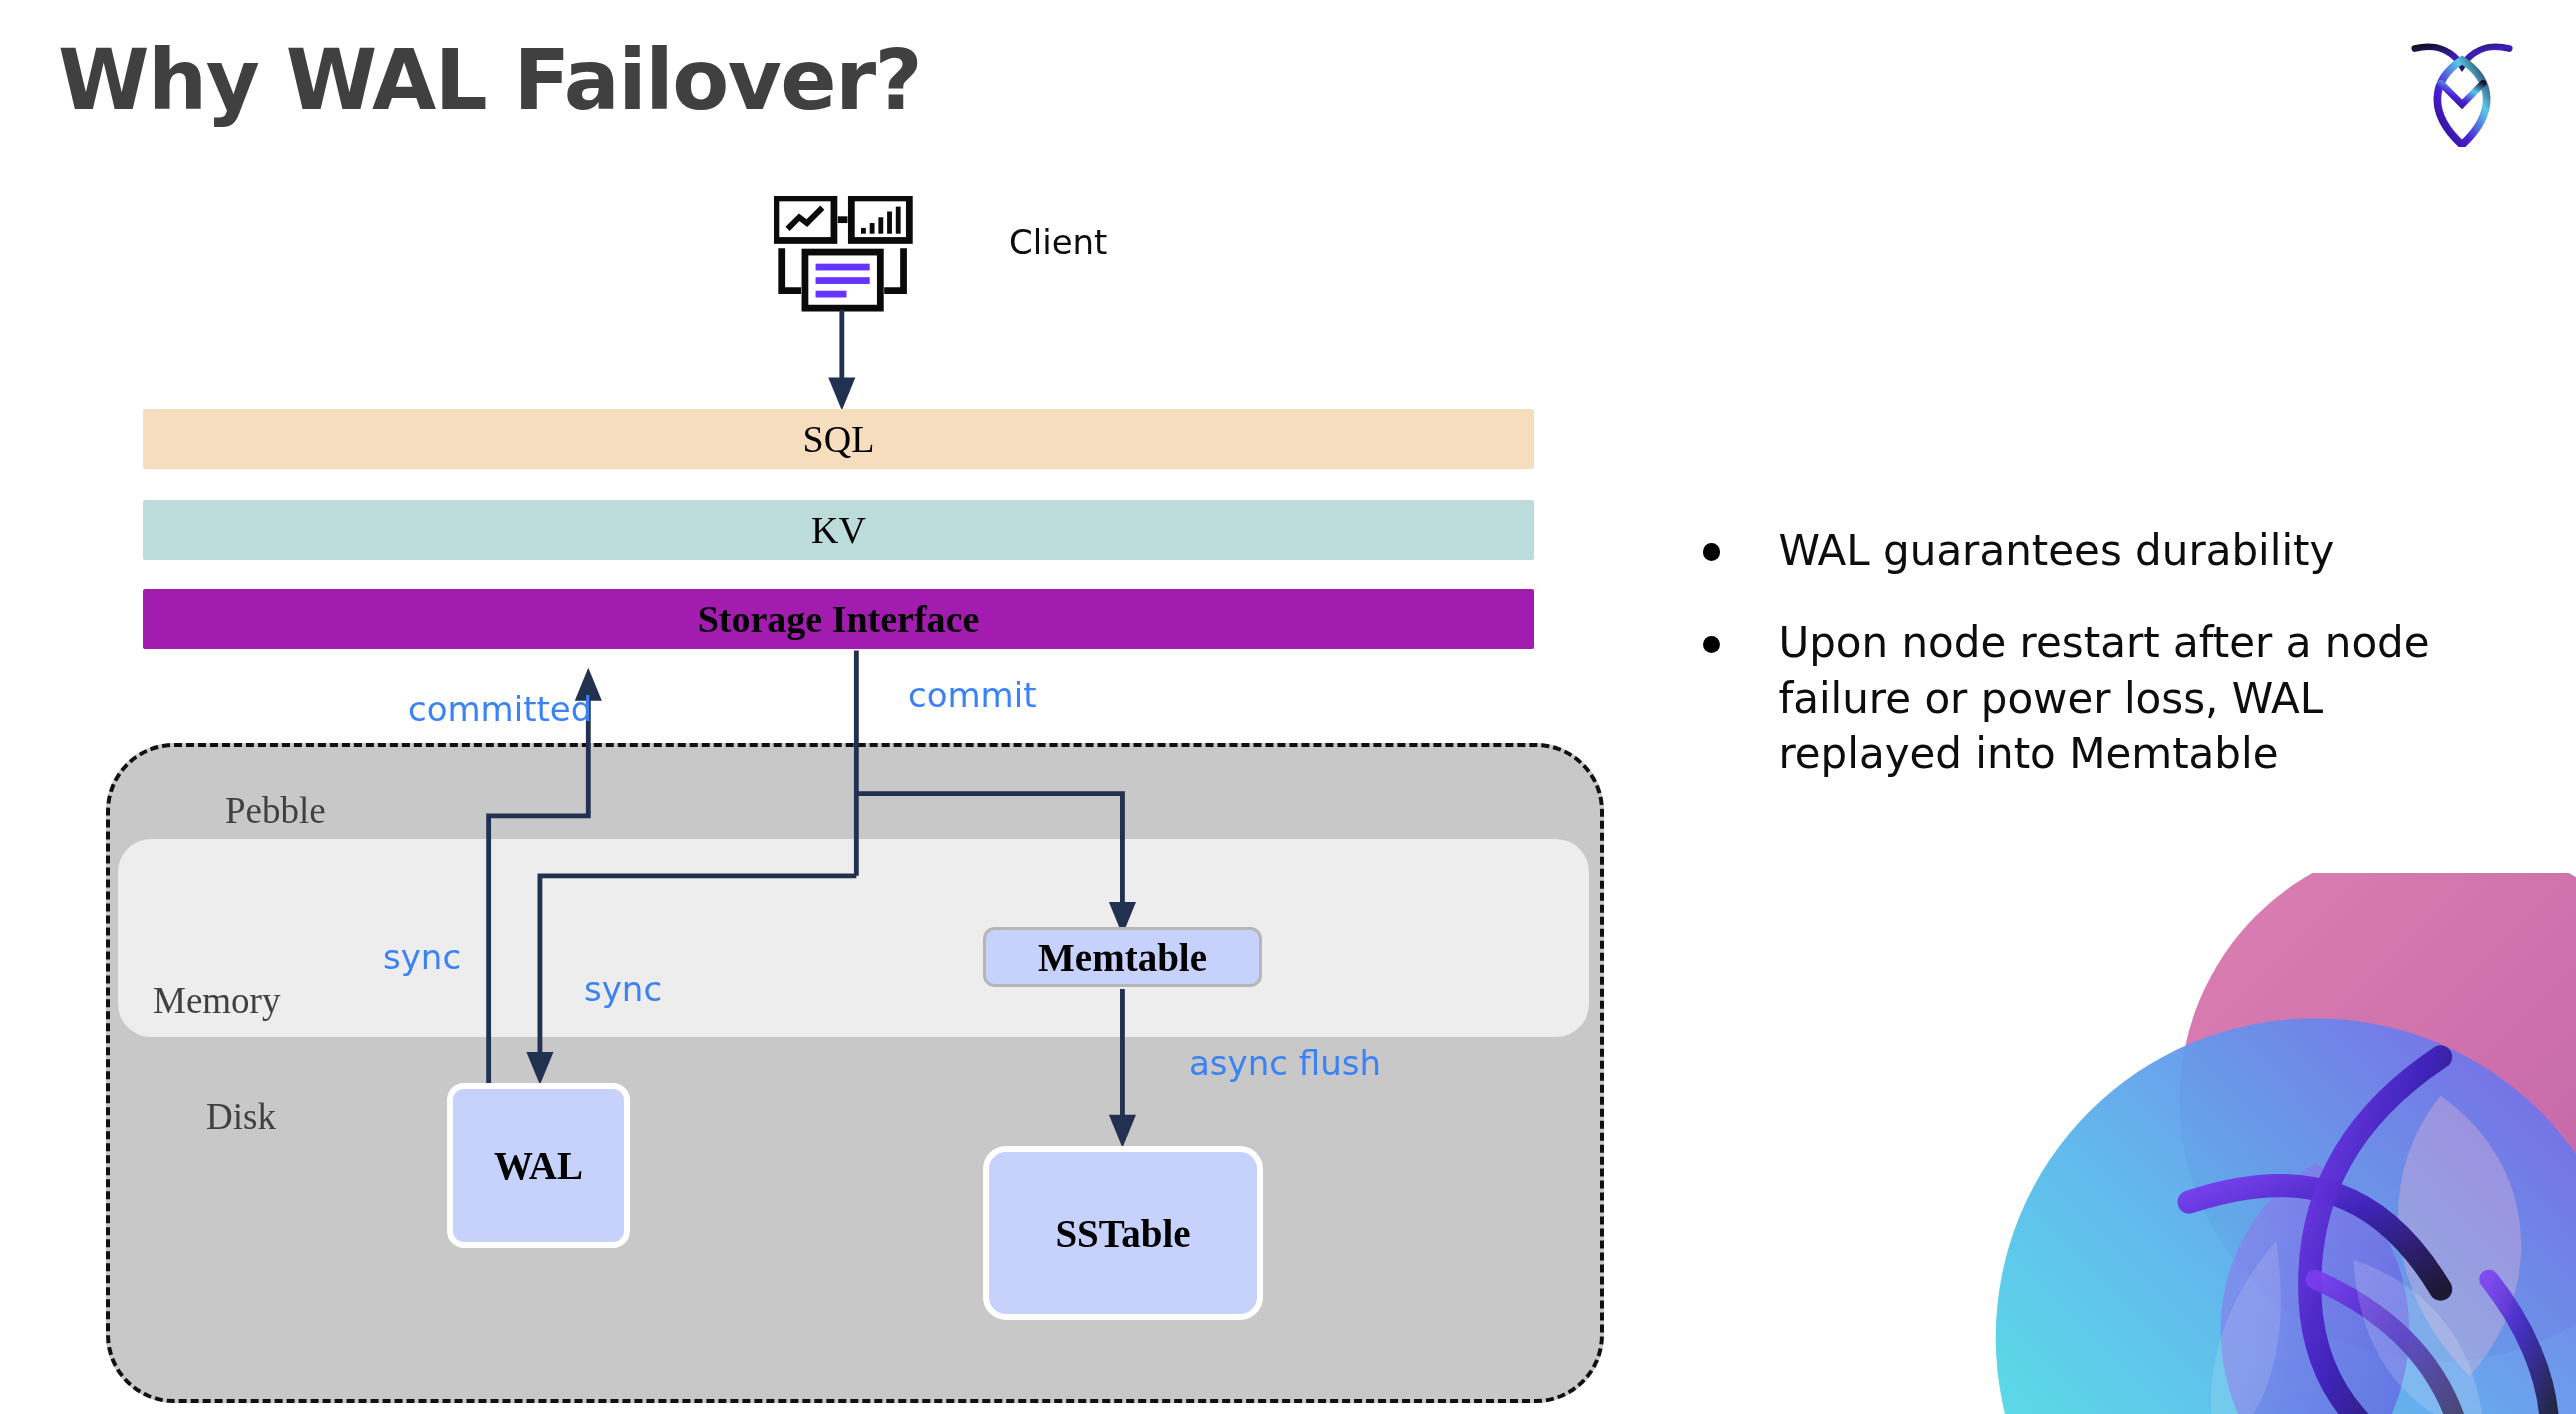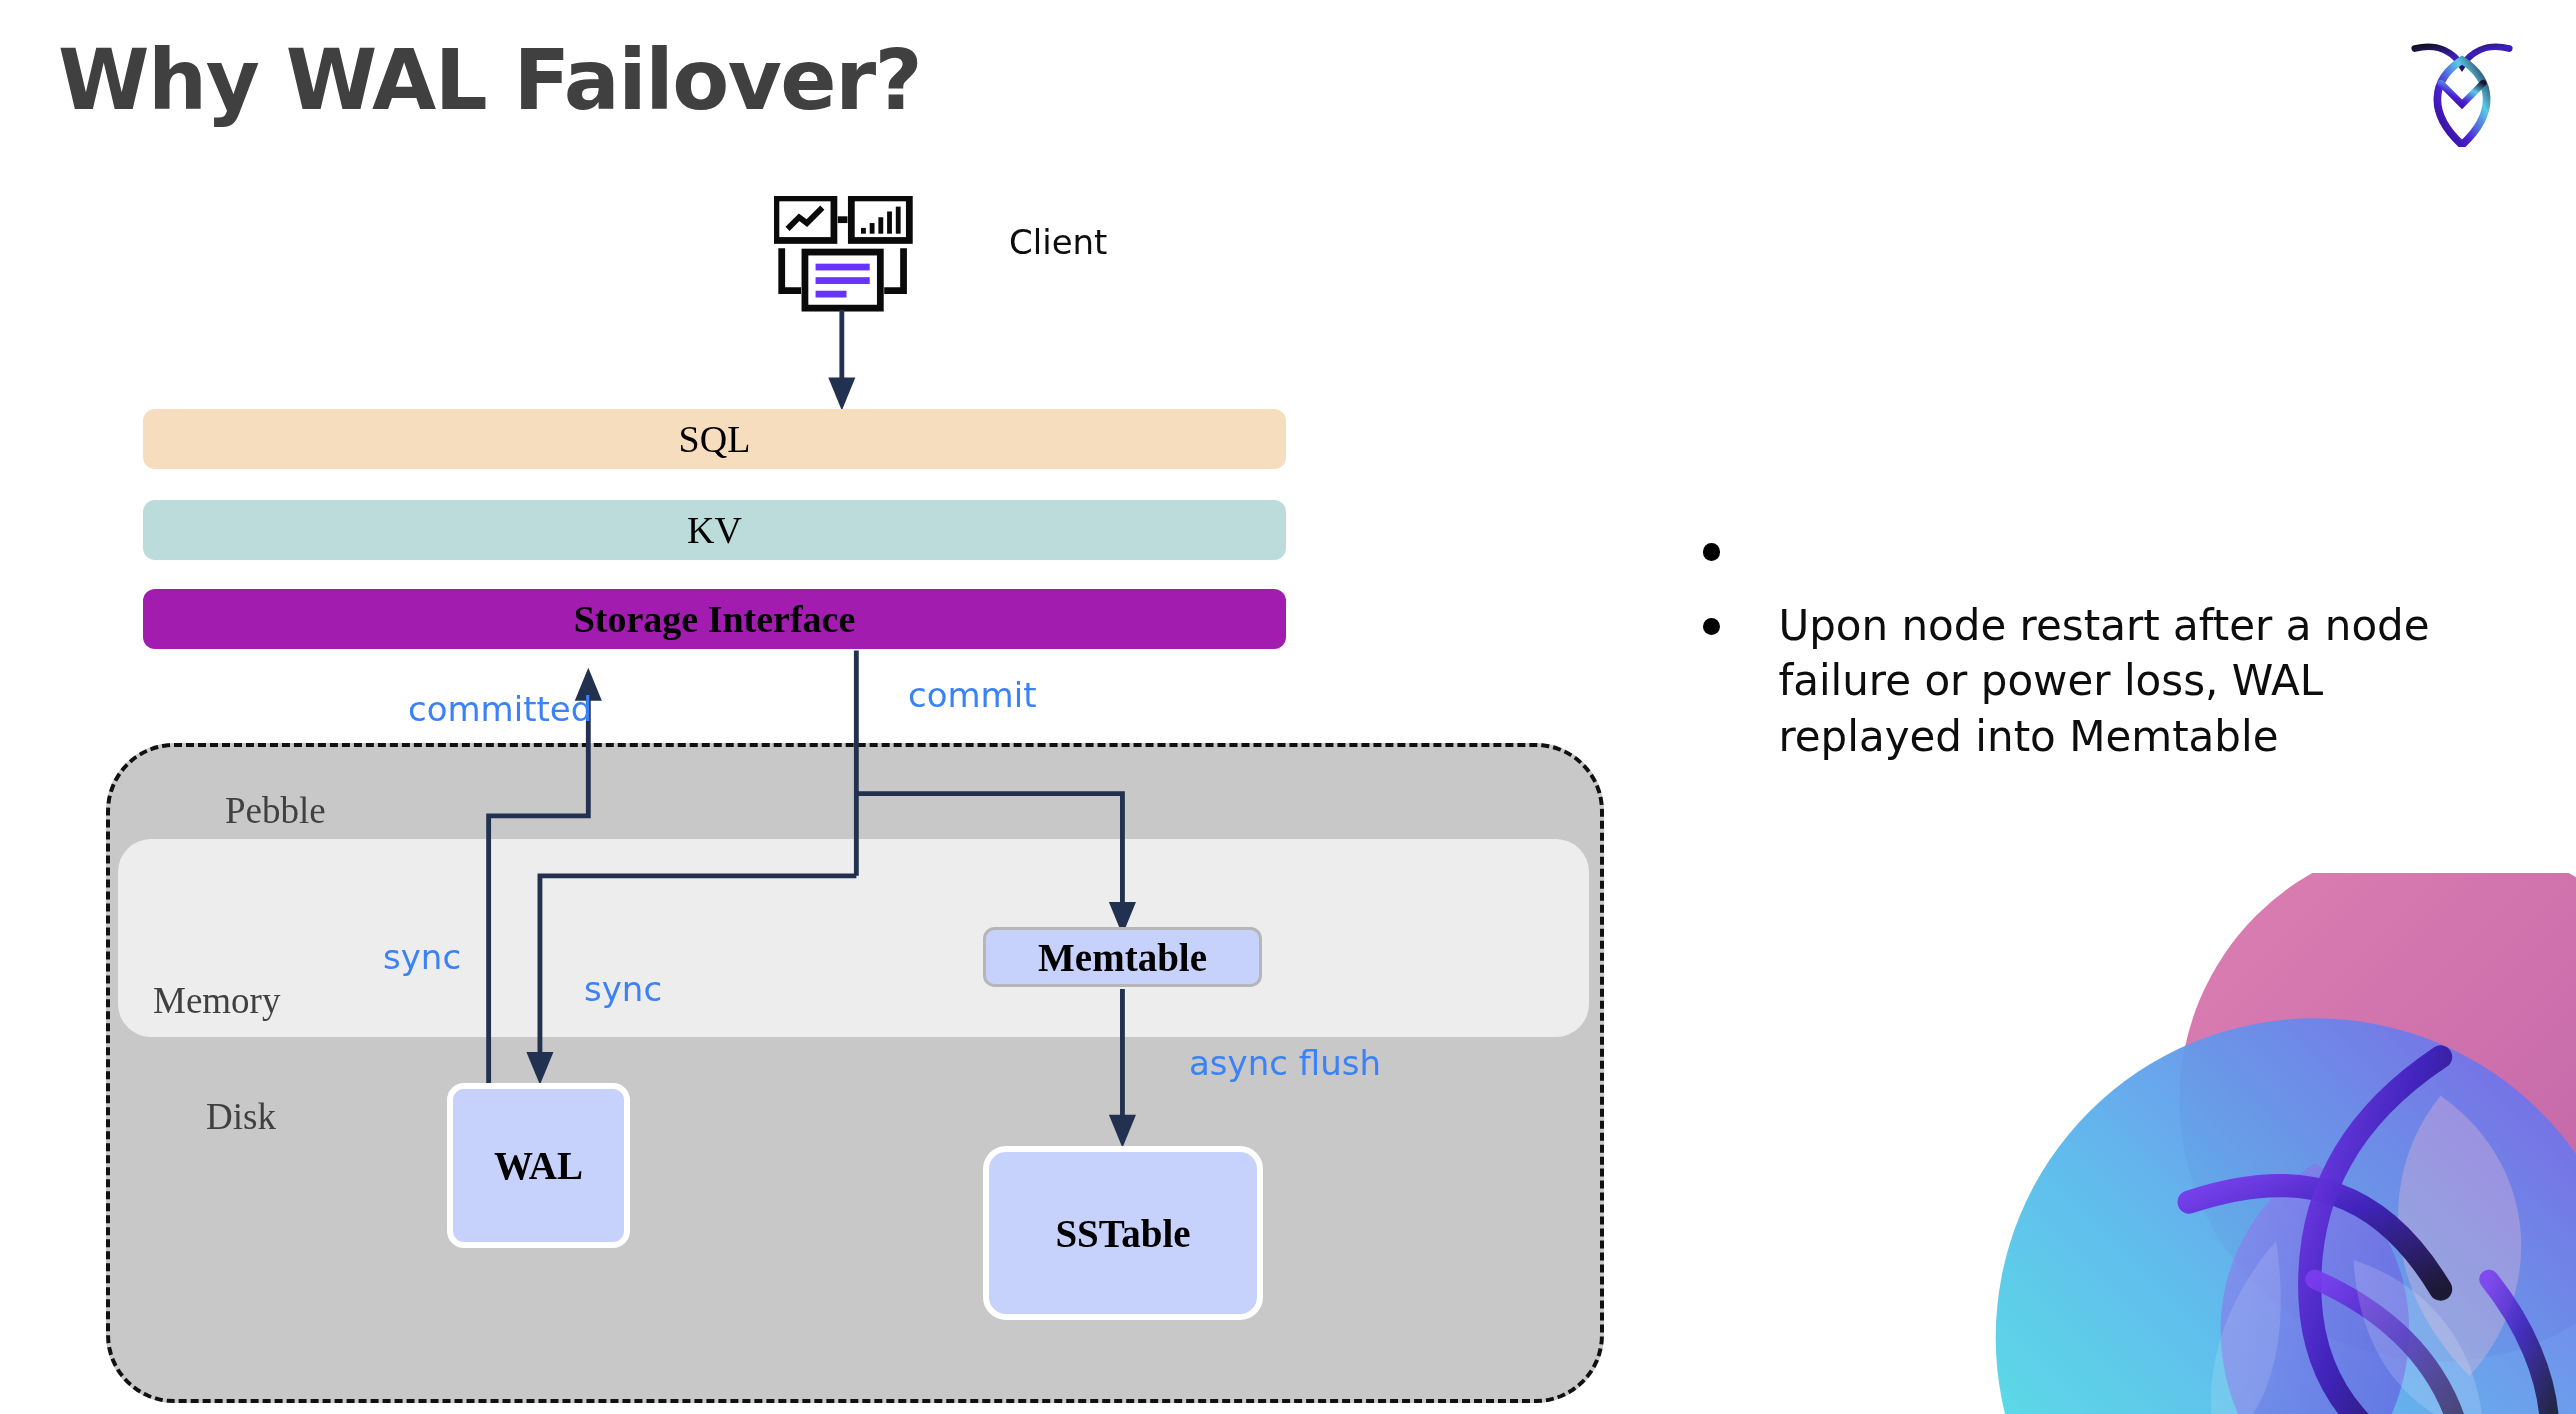--- a/index.html
+++ b/index.html
@@ -74,23 +74,23 @@
     font-family: "DejaVu Sans", sans-serif;
     font-size: 34px;
     color: #0d0d0d;
     white-space: nowrap;
   }
 
   
   .layer-bar {
     position: absolute;
     left: 143px;
-    width: 1143px;
+    width: 1391px;
     height: 60px;
-    border-radius: 12px;
+    border-radius: 2px;
     display: flex;
     align-items: center;
     justify-content: center;
     font-family: "Liberation Serif", serif;
     font-size: 38px;
     color: #000000;
   }
   #bar-sql   { top: 409px; background: #f5ddbd; }
   #bar-kv    { top: 500px; background: #bcdcdc; }
   #bar-store { top: 589px; background: #a21caf; font-weight: bold; }
@@ -374,19 +374,20 @@
   </div>
   <div class="node-box" id="node-sstable">
     <span>SSTable</span>
   </div>
 
 </div>
 
 <div id="bullet-list">
   <div class="bullet-row">
     <span class="bullet-dot"></span>
+    <span class="bullet-text">WAL guarantees durability</span>
   </div>
   <div class="bullet-row">
     <span class="bullet-dot"></span>
     <span class="bullet-text">Upon node restart after a node failure or power loss, WAL replayed into Memtable</span>
   </div>
 </div>
 
 
 </body></html>

